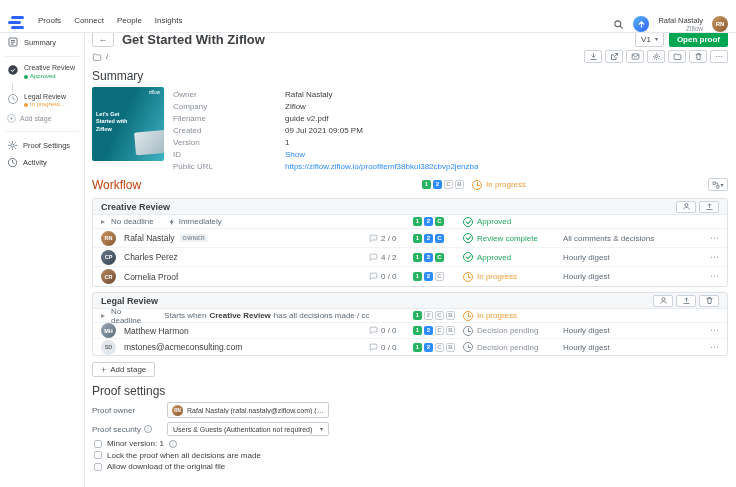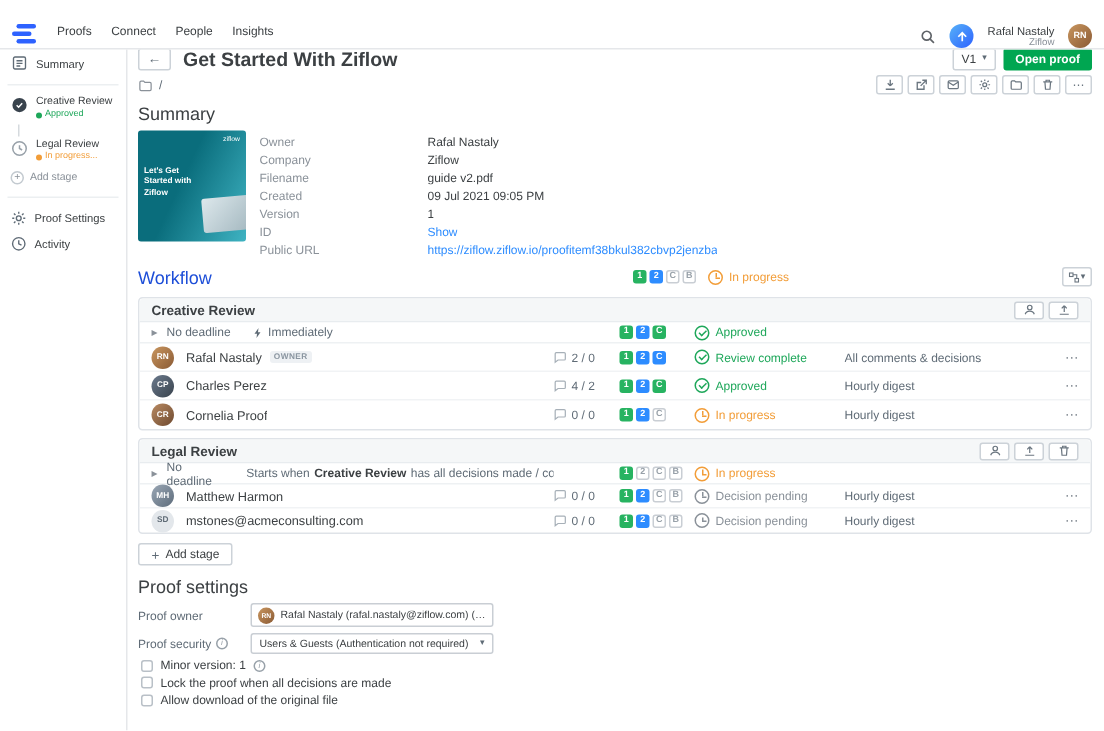--- a/index.html
+++ b/index.html
@@ -69,21 +69,21 @@
 
   
   .wrow{display:flex;align-items:center}
   .c-left{flex:1;display:flex;align-items:center;min-width:0}
   .c-comments{width:44px;display:flex;align-items:center;gap:3px;color:#5f6b76;font-size:8px;flex:none}
   .c-chips{width:50px;display:flex;gap:2px;align-items:center;flex:none}
   .c-status{width:100px;display:flex;align-items:center;gap:4px;font-size:8px;flex:none}
   .c-notif{width:136px;font-size:8px;color:#5f6b76;flex:none;white-space:nowrap;overflow:hidden}
   .c-menu{width:20px;display:flex;justify-content:flex-end;flex:none}
   .wf-head{margin-top:4px;height:17px}
-  .wf-head h2{font-size:12px;color:#1d4ed8;font-weight:400}
+  .wf-head h2{font-size:12px;color:#c2410c;font-weight:400}
   .green{color:#1ea75a}.orange{color:#f29d38}.grayst{color:#8a9199}
   .stat-ic{width:10px;height:10px;border:1px solid currentColor;border-radius:50%;display:inline-block;position:relative;flex:none}
   .stat-check::after{content:"";position:absolute;left:2px;top:2.4px;width:4px;height:2px;border-left:1.2px solid currentColor;border-bottom:1.2px solid currentColor;transform:rotate(-45deg)}
   .stat-clock::before{content:"";position:absolute;left:3.8px;top:1.8px;width:1.2px;height:3px;background:currentColor}
   .stat-clock::after{content:"";position:absolute;left:3.8px;top:4.2px;width:3px;height:1.2px;background:currentColor}
   .chip{width:9px;height:9px;border-radius:2px;font-size:6px;line-height:9px;text-align:center;font-weight:bold;flex:none}
   .chip.g{background:#27b361;color:#fff}
   .chip.b{background:#2d8cff;color:#fff}
   .chip.n{border:1px solid #c9ced4;color:#98a1a9;line-height:7px;background:#fff}
 

